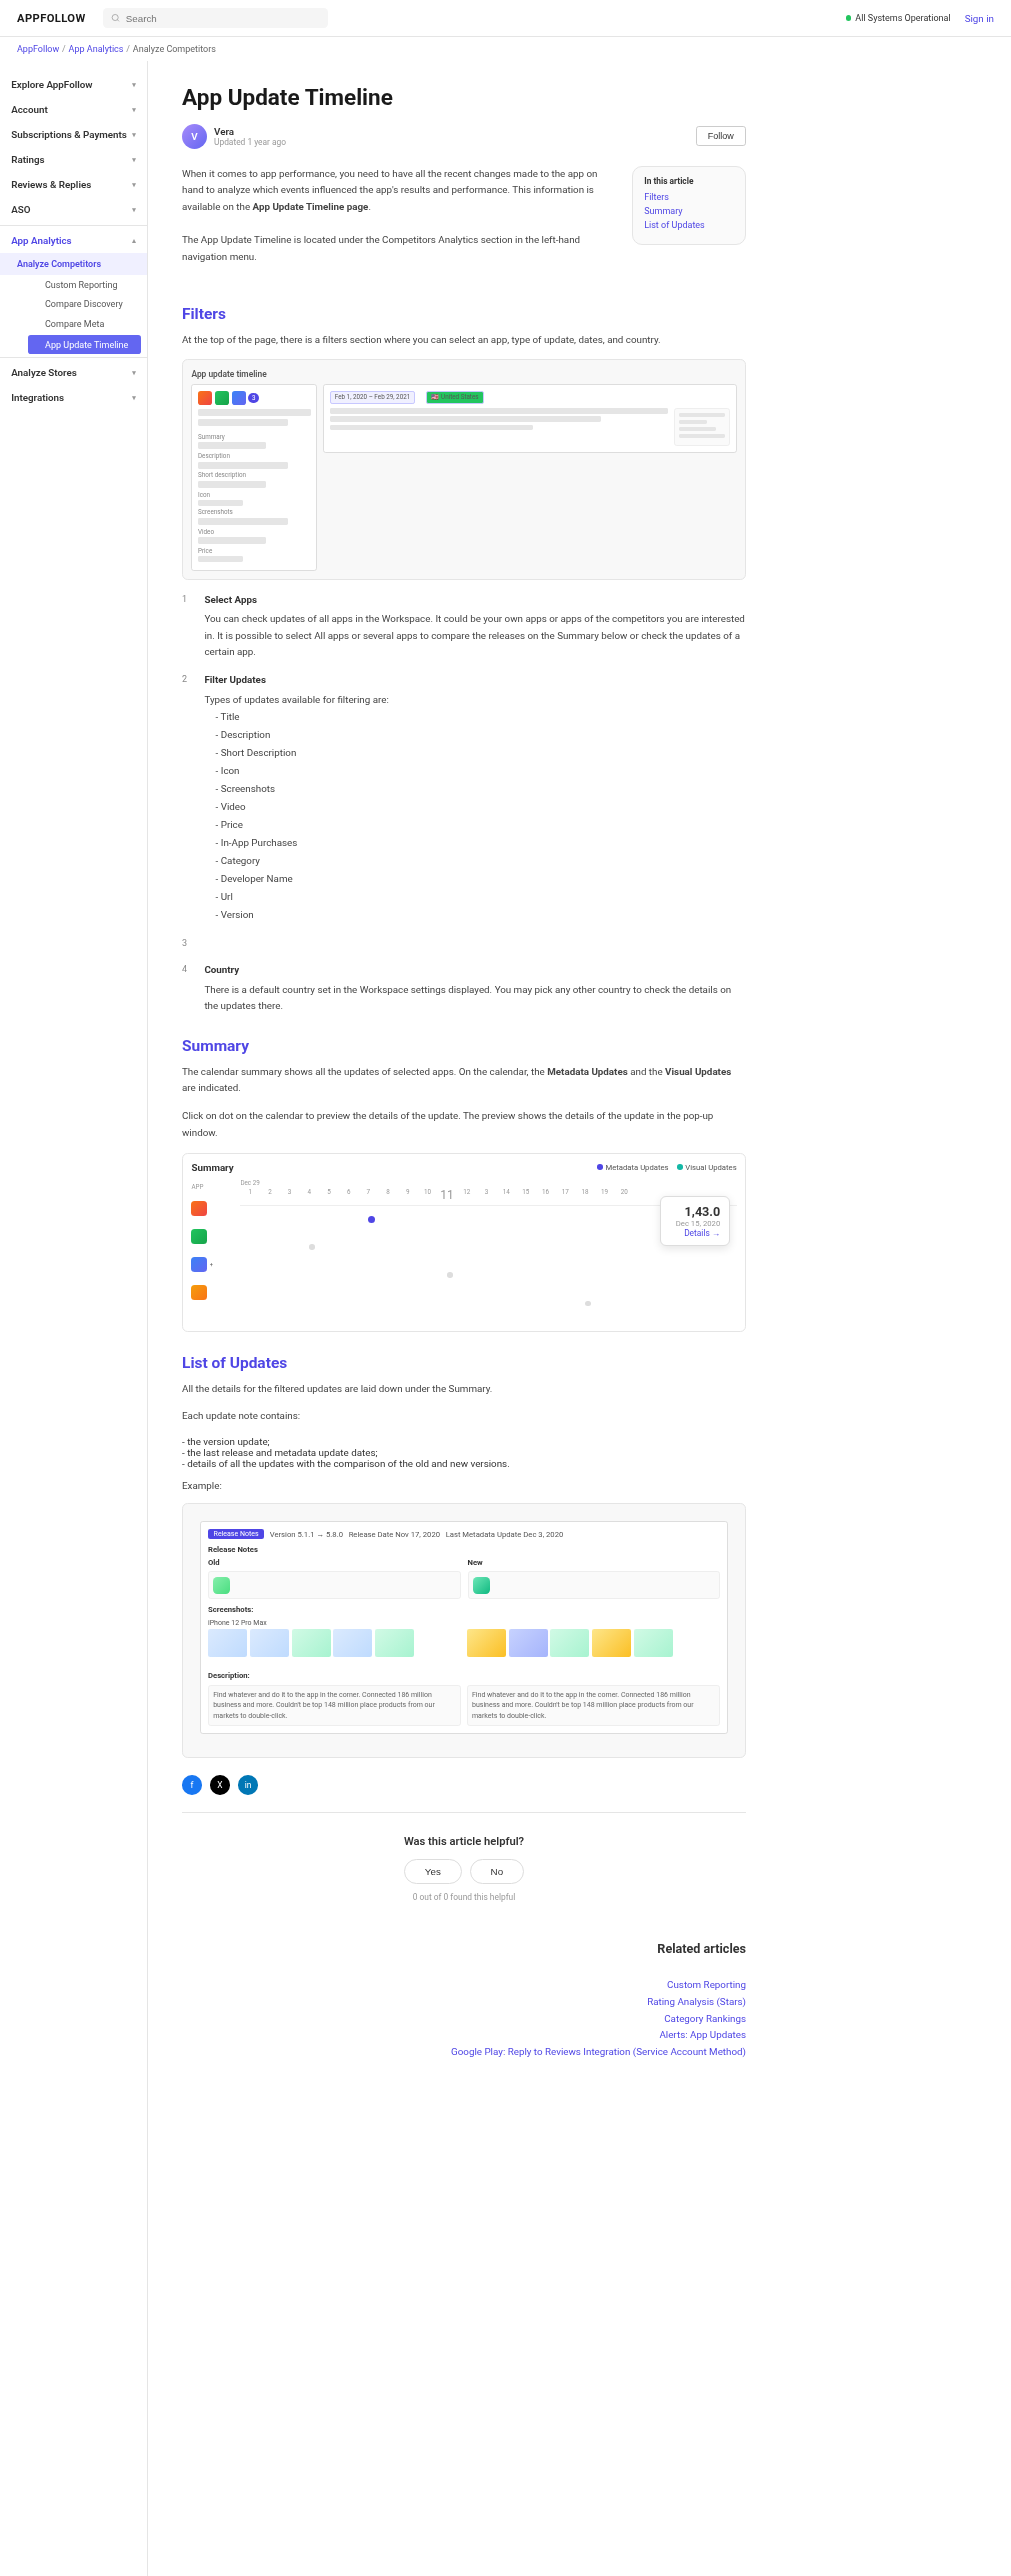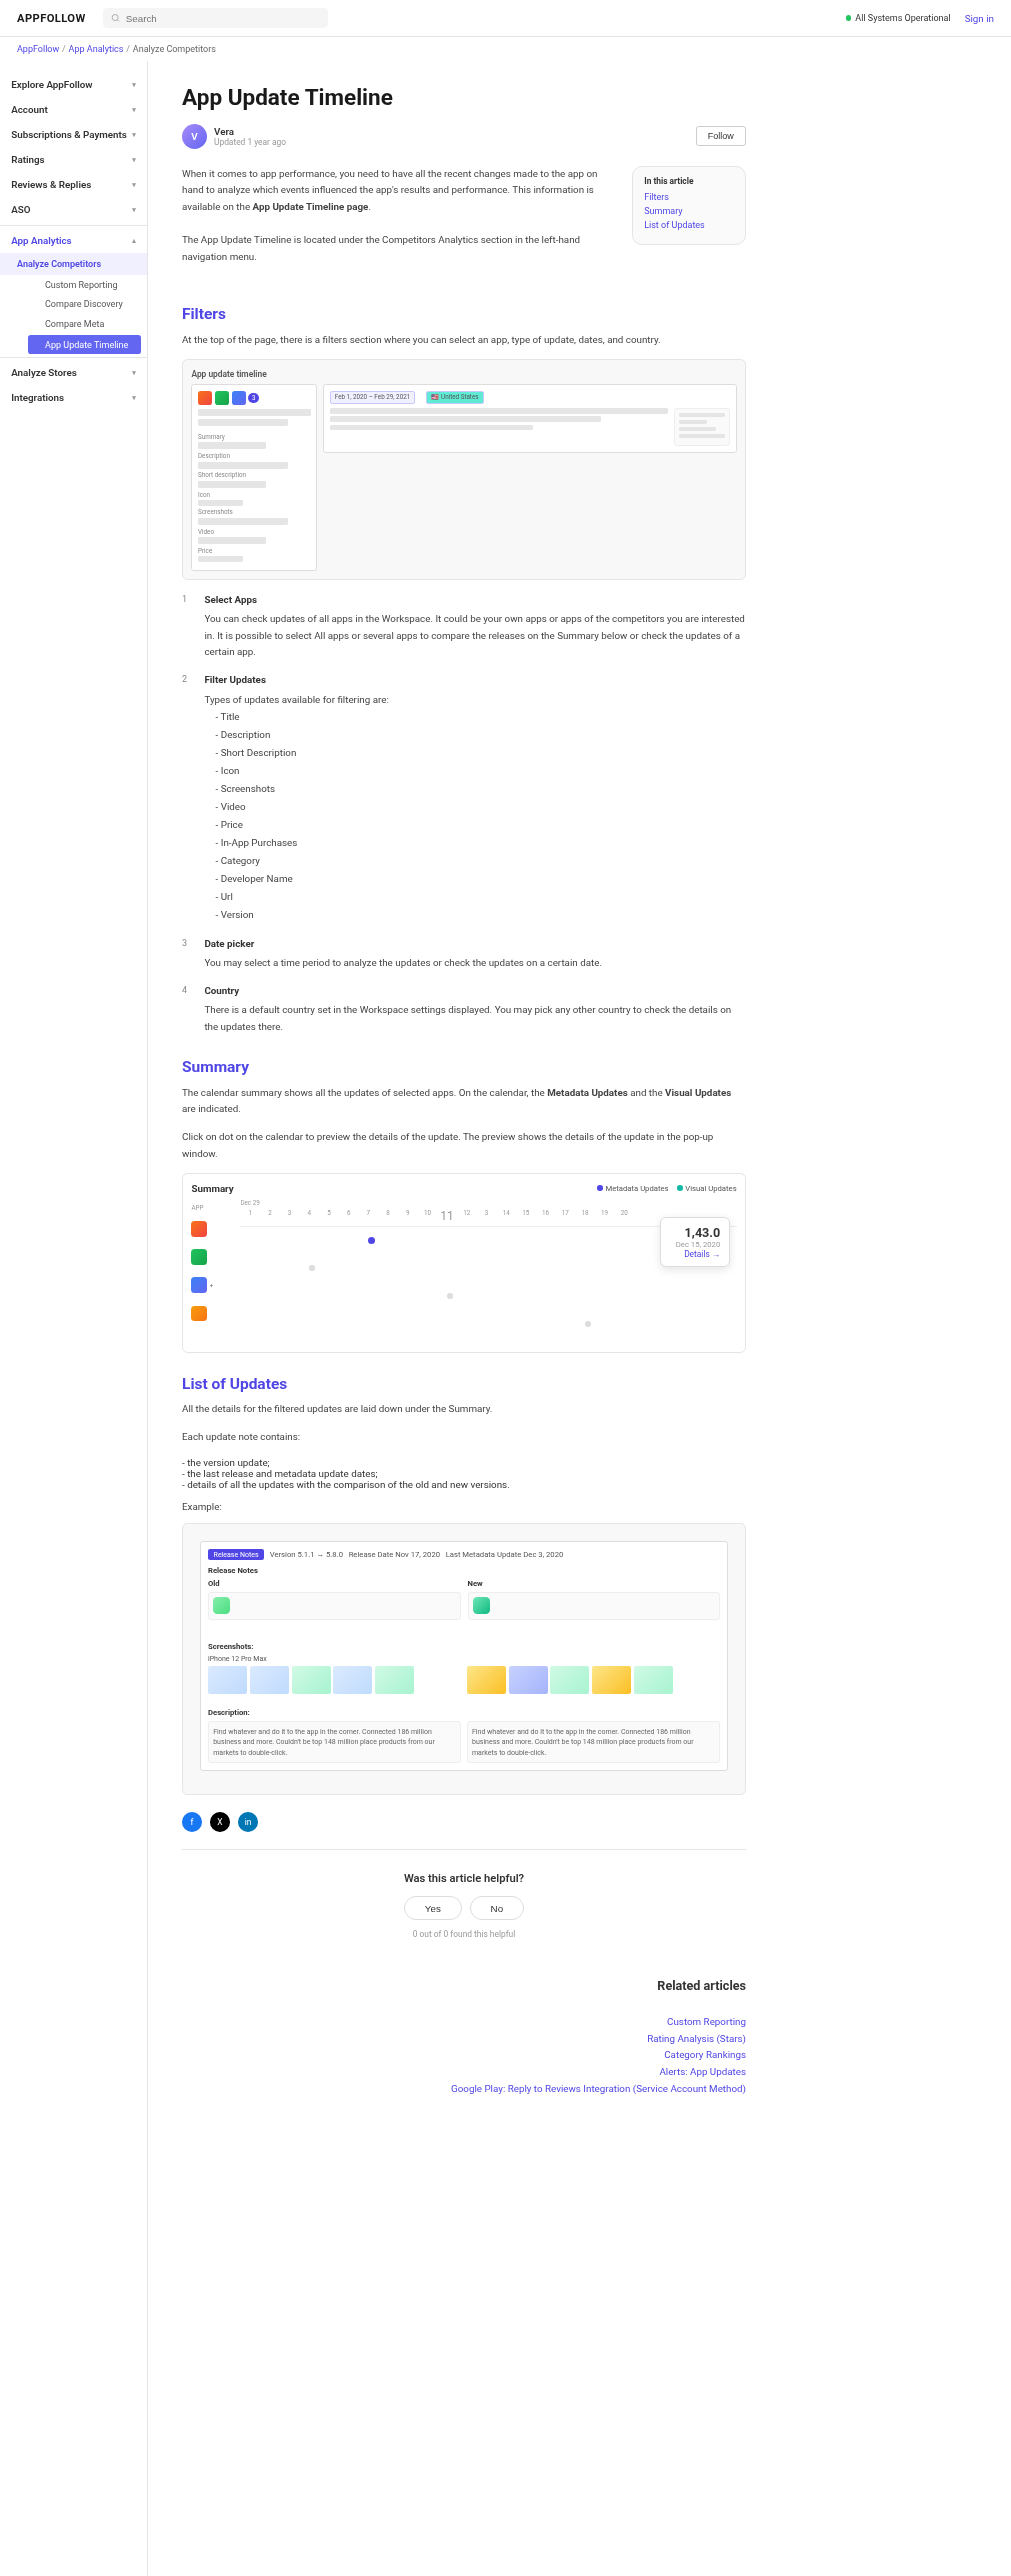--- a/index.html
+++ b/index.html
@@ -358,21 +358,21 @@
       padding: 1.4px 5.6px;
       border-radius: 2.1px;
     }
     .update-version { font-size: 7.7px; color: #555; }
     .update-date { font-size: 7.7px; color: #555; }
     .update-section-label { font-size: 7.7px; font-weight: 700; color: #333; margin-bottom: 4.2px; }
     .old-new-grid {
       display: grid;
       grid-template-columns: 1fr 1fr;
       gap: 7px;
-      margin-bottom: 22px;
+      margin-bottom: 6px;
     }
     .old-new-box {
       border: 0.7px solid #eee;
       border-radius: 2.8px;
       padding: 4.2px;
       min-height: 28px;
       background: #fafafa;
     }
     .screenshots-grid {
       display: flex;
@@ -621,21 +621,21 @@
           <div style="font-size:6.3px;color:#888;margin-top:2.8px;margin-bottom:1.4px;">Screenshots</div>
           <div class="mock-row medium"></div>
           <div style="font-size:6.3px;color:#888;margin-top:2.8px;margin-bottom:1.4px;">Video</div>
           <div class="mock-row short"></div>
           <div style="font-size:6.3px;color:#888;margin-top:2.8px;margin-bottom:1.4px;">Price</div>
           <div class="mock-row tiny"></div>
         </div>
         <div style="flex:1; min-width:141px; background:#fff; border:0.7px solid #ddd; border-radius:2.8px; padding:5.6px;">
           <div style="display:flex; gap:11px; align-items:flex-start; margin-bottom:4.2px; flex-wrap:wrap;">
             <div style="font-size:6.3px;color:#555;background:#f0f0ff;padding:1.4px 4.2px;border-radius:2.1px;border:0.7px solid #c7c7ff;">Feb 1, 2020 – Feb 29, 2021</div>
-            <div style="font-size:6.3px;color:#555;background:#5eead4;padding:1.4px 4.2px;border-radius:2.1px;border:0.7px solid #c7c7ff;">🇺🇸 United States</div>
+            <div style="font-size:6.3px;color:#555;background:#22c55e;padding:1.4px 4.2px;border-radius:2.1px;border:0.7px solid #c7c7ff;">🇺🇸 United States</div>
           </div>
           <div style="display:flex; gap:5.6px; align-items:flex-start;">
             <div style="flex:1;">
               <div class="mock-row full" style="height:5.6px;"></div>
               <div class="mock-row medium" style="height:5.6px;margin-top:2.8px;"></div>
               <div class="mock-row short" style="height:5.6px;margin-top:2.8px;"></div>
             </div>
             <div style="width:56px; border:0.7px solid #eee; border-radius:2.8px; padding:4.2px; background:#fafafa;">
               <div class="mock-row full" style="height:4.2px;"></div>
               <div class="mock-row short" style="height:4.2px;margin-top:2.8px;"></div>
@@ -671,24 +671,20 @@
             <li>In-App Purchases</li>
             <li>Category</li>
             <li>Developer Name</li>
             <li>Url</li>
             <li>Version</li>
           </ul>
         </div>
       </div>
       <div class="numbered-item">
         <span class="num">3</span>
-        <div class="item-content">
-          <div class="item-title">Date picker</div>
-          <div>You may select a time period to analyze the updates or check the updates on a certain date.</div>
-        </div>
       </div>
       <div class="numbered-item">
         <span class="num">4</span>
         <div class="item-content">
           <div class="item-title">Country</div>
           <div>There is a default country set in the Workspace settings displayed. You may pick any other country to check the details on the updates there.</div>
         </div>
       </div>
     </div>
 

